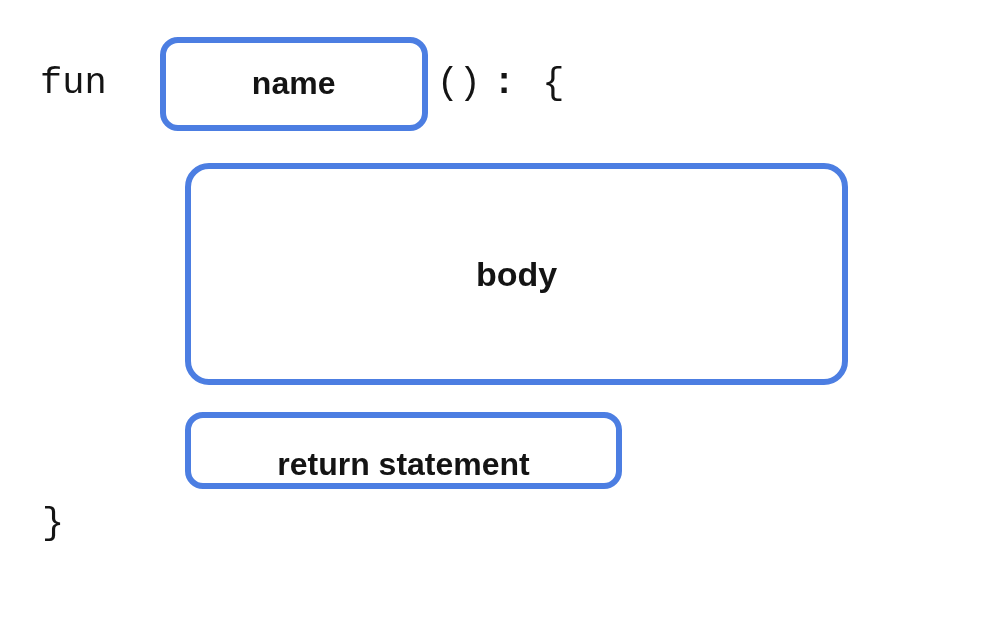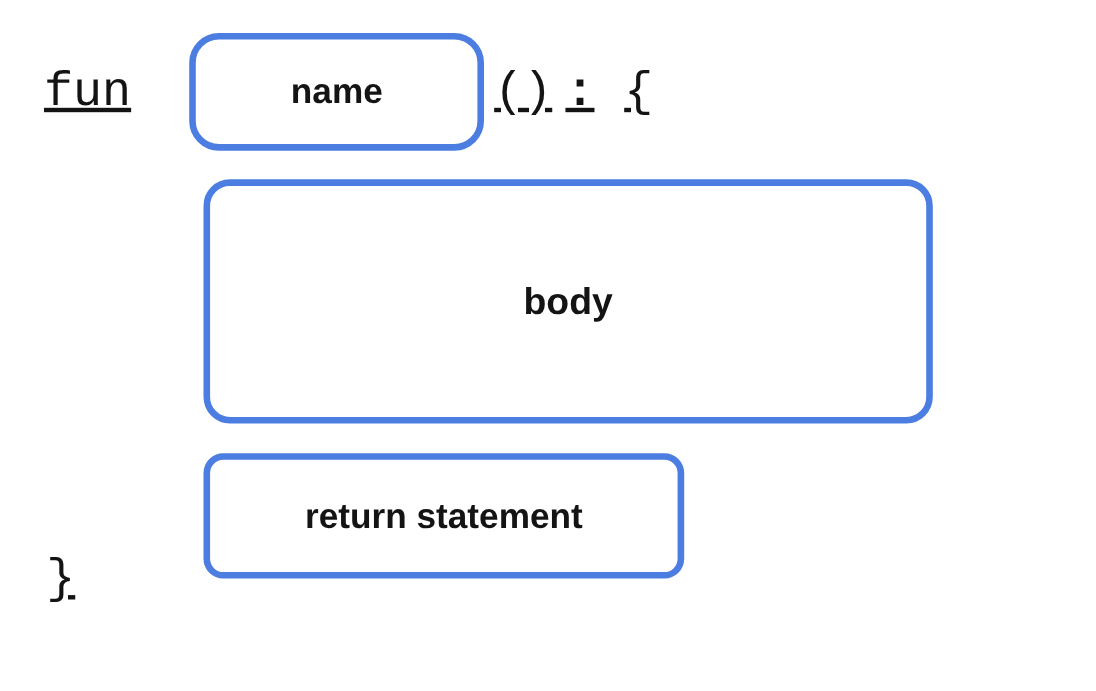--- a/index.html
+++ b/index.html
@@ -16,25 +16,24 @@
     overflow: hidden;
     font-family: "Liberation Sans", sans-serif;
     color: var(--text);
   }
   .canvas {
     position: absolute;
     inset: 0;
   }
   .mono {
     font-family: "Liberation Mono", monospace;
-    font-size: 44px;
+    font-size: 37px;
     line-height: 1;
     color: var(--text);
     white-space: pre;
-    text-decoration: underline;
   }
   .slot {
     border: 6px solid var(--accent);
     border-radius: 18px;
     background: var(--bg);
     display: flex;
     align-items: center;
     justify-content: center;
   }
   .slot-label {
@@ -46,42 +45,43 @@
   }
   
   .row1 {
     position: absolute;
     left: 40px;
     top: 42px;
     height: 83px;
     display: flex;
     align-items: center;
   }
-  .slot-name      { width: 268px; height: 107px; margin-left: 53px; border-radius: 27px; }
+  .slot-name      { width: 268px; height: 94px; margin-left: 53px; }
   .parens         { margin-left: 9px; }
   .colon          { margin-left: 12px; font-weight: 700; }
   .slot-return-type { width: 341px; height: 83px; margin-left: 8px; }
   .open-brace     { margin-left: 27px; }
   
   .slot-body {
     position: absolute;
     left: 185px;
     top: 163px;
     width: 663px;
     height: 222px;
     border-radius: 24px;
   }
   .slot-body .slot-label { font-size: 34px; }
   
   .slot-return-statement {
     position: absolute;
     left: 185px;
     top: 412px;
     width: 437px;
-    height: 114px;
+    height: 77px;
+    align-items: flex-end;
   }
   
   .close-brace {
     position: absolute;
     left: 42px;
     top: 505px;
   }
 </style>
 </head>
 <body>

